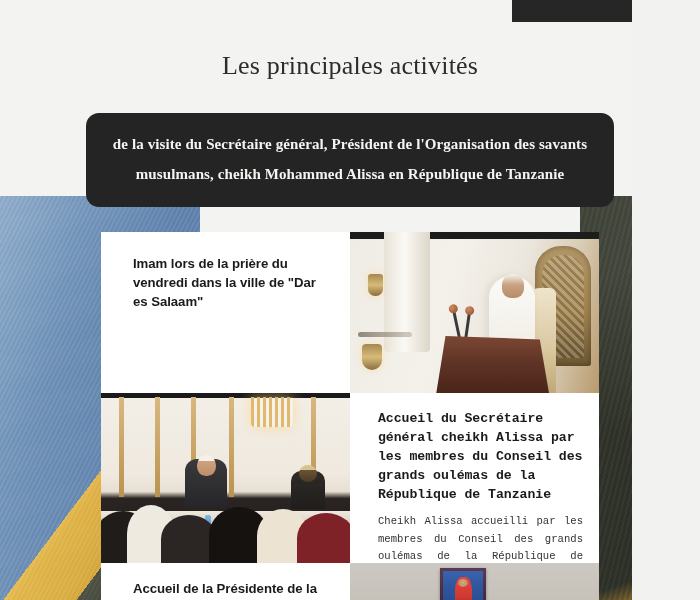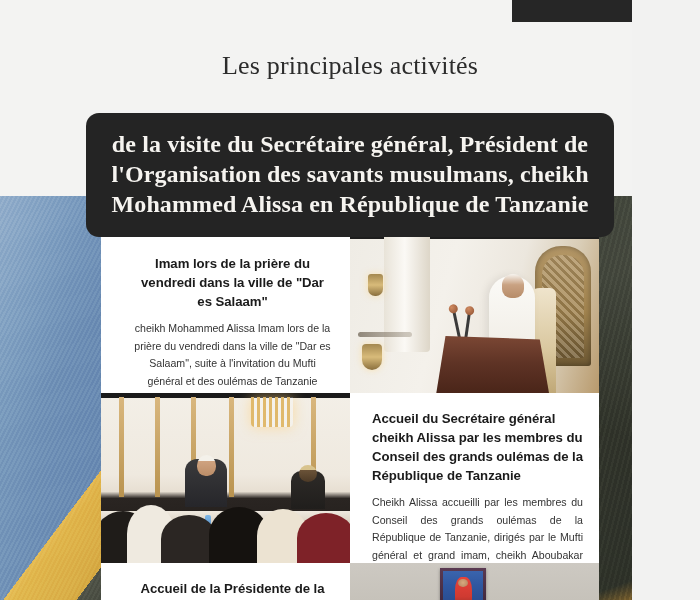--- a/index.html
+++ b/index.html
@@ -107,21 +107,21 @@
     padding: 16px 22px 18px 22px;
     box-sizing: border-box;
     background: #242424;
     border-radius: 13px;
     z-index: 6;
     text-align: center;
   }
   .banner-text {
     font-family: "Liberation Serif", "DejaVu Serif", serif;
     font-weight: bold;
-    font-size: 24px;
+    font-size: 15px;
     line-height: 30px;
     color: #f6f4f0;
     letter-spacing: 0.1px;
   }
 
   
   .sheet {
     position: absolute;
     left: 101px;
     top: 232px;
@@ -146,40 +146,40 @@
     box-sizing: border-box;
     padding: 22px 18px 14px 32px;
     overflow: hidden;
   }
   .panel-img {
     position: relative;
     overflow: hidden;
     background: #cfcac2;
   }
 
-  .w-left  { width: 249px; text-align: center; }
+  .w-left  { width: 249px; }
   .w-right { width: 249px; }
 
   .card-title {
     font-size: 13.2px;
     font-weight: bold;
     line-height: 19px;
     color: #1b1b1b;
     margin: 0 0 9px 0;
     letter-spacing: -0.05px;
   }
   .card-body {
     font-size: 10.6px;
     line-height: 17.5px;
     color: #333333;
     margin: 0;
   }
   .justify { text-align: justify; }
 
-  .pad-r2 { padding: 16px 16px 10px 22px; }
+  .pad-r2 { padding: 16px 16px 10px 28px; font-family: Liberation Mono, monospace; }
   .pad-r3 { padding: 16px 18px 0 32px; }
 
   
   .photo-mosque {
     background:
       linear-gradient(180deg, #1d1d1d 0 7px, rgba(0,0,0,0) 7px),
       linear-gradient(105deg, #efece5 0%, #f4f1eb 38%, #ece7de 62%, #d9cdb6 80%, #b89a6d 100%);
   }
   .ph-arch {
     position: absolute;
@@ -341,21 +341,20 @@
 
   <div class="banner">
     <div class="banner-text">de la visite du Secrétaire général, Président de l'Organisation des savants musulmans, cheikh Mohammed Alissa en République de Tanzanie</div>
   </div>
 
   <div class="sheet">
 
     <div class="row row-1">
       <div class="panel-text w-left">
         <div class="card-title">Imam lors de la prière du vendredi dans la ville de "Dar es Salaam"</div>
-        <div class="card-body">cheikh Mohammed Alissa Imam lors de la prière du vendredi dans la ville de "Dar es Salaam", suite à l'invitation du Mufti général et des oulémas de Tanzanie</div>
       </div>
       <div class="panel-img w-right photo-mosque">
         <div class="ph-column"></div>
         <div class="ph-arch"></div>
         <div class="ph-lamp l1"></div>
         <div class="ph-lamp l2"></div>
         <div class="ph-fan"></div>
         <div class="ph-cloak"></div>
         <div class="ph-person"></div>
         <div class="ph-head"></div>

